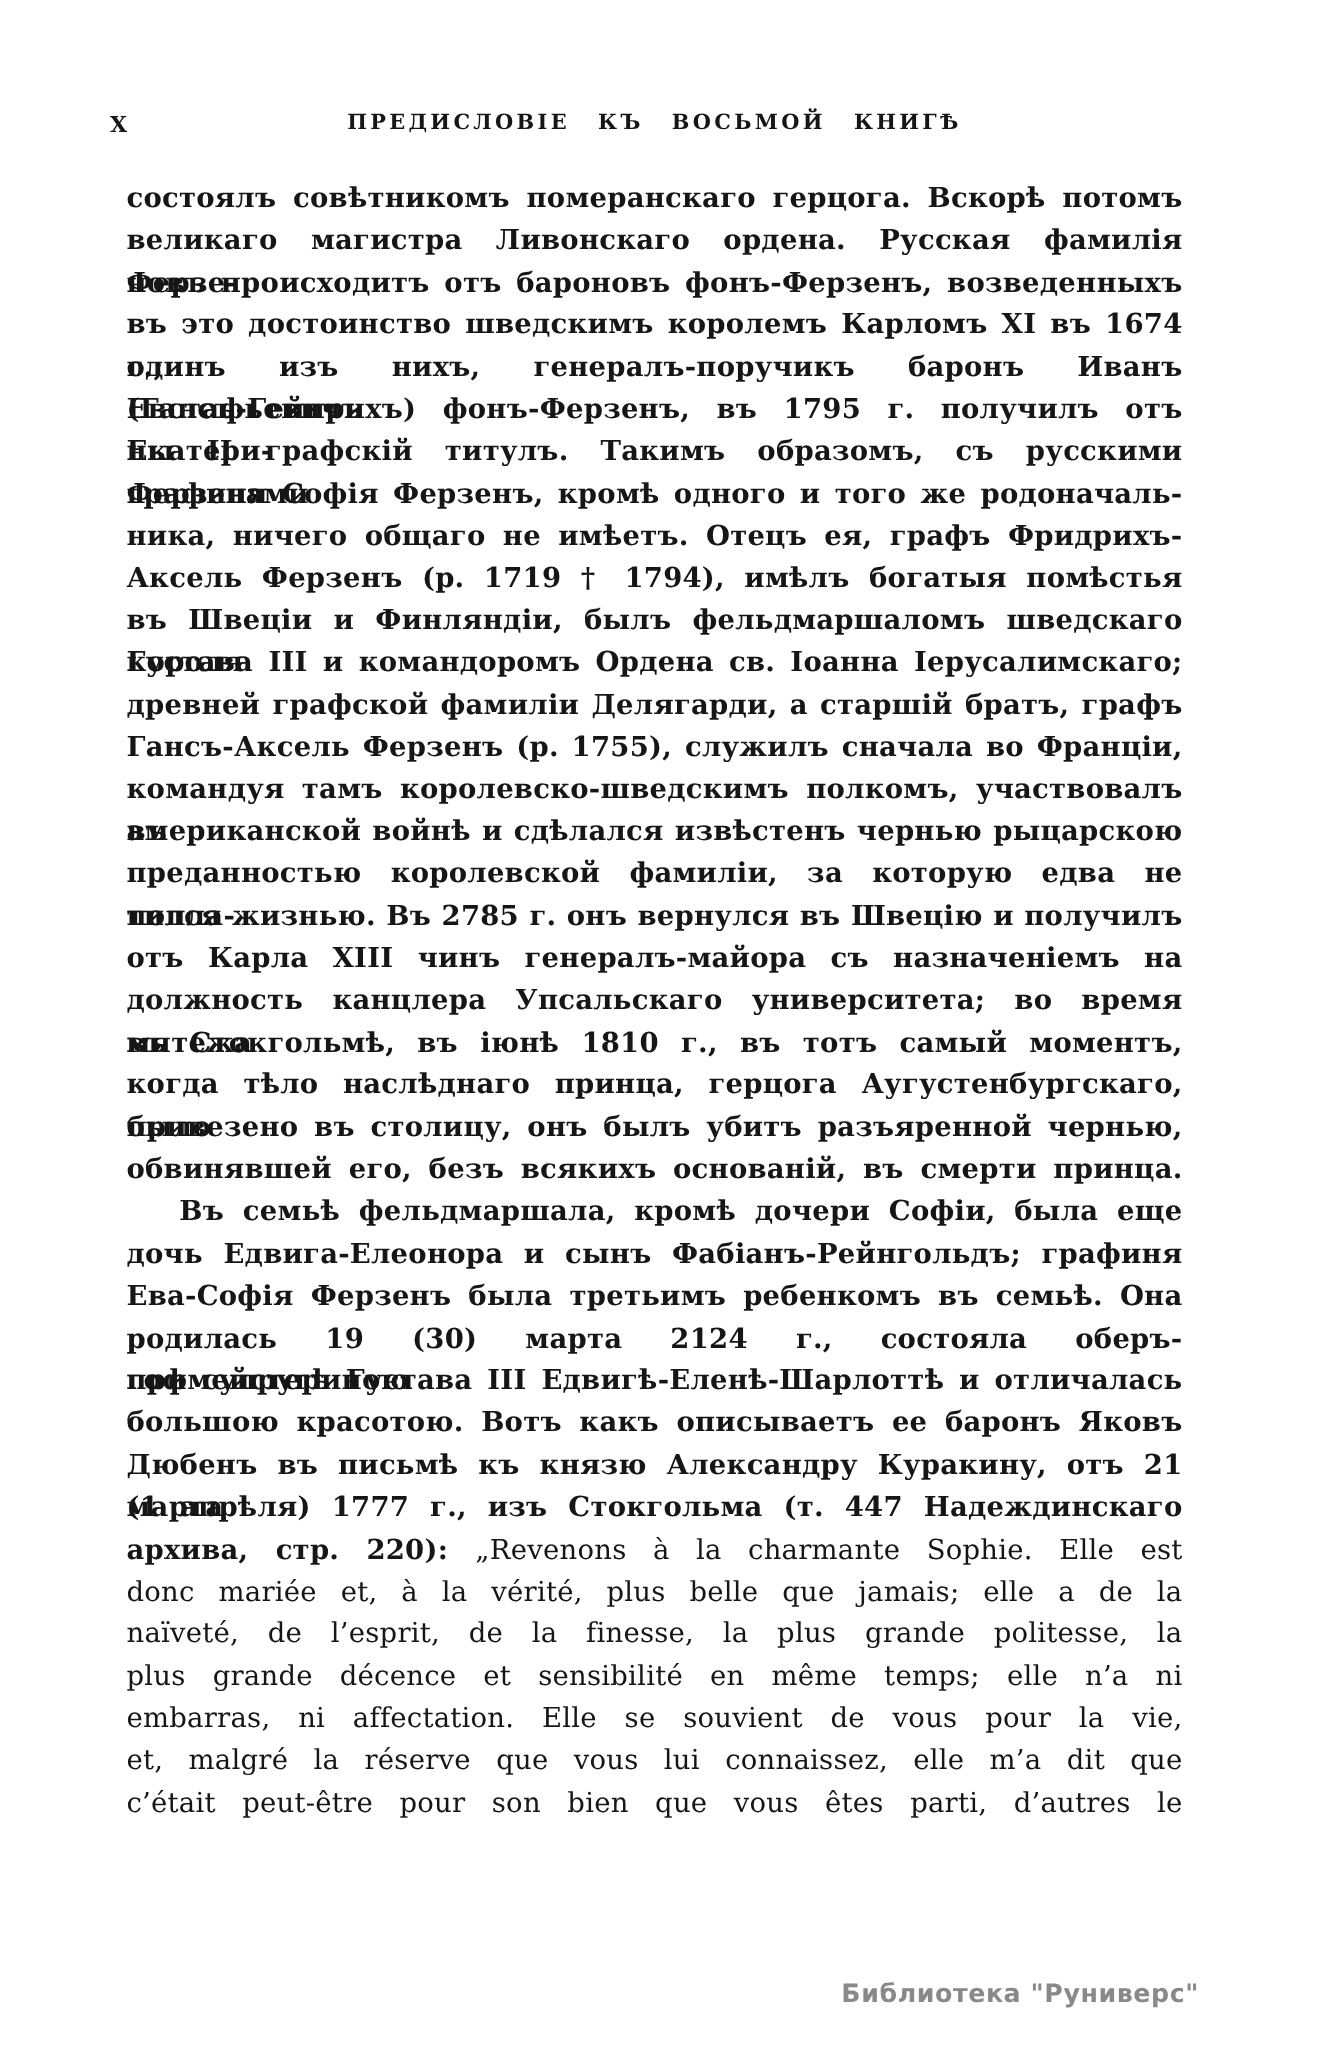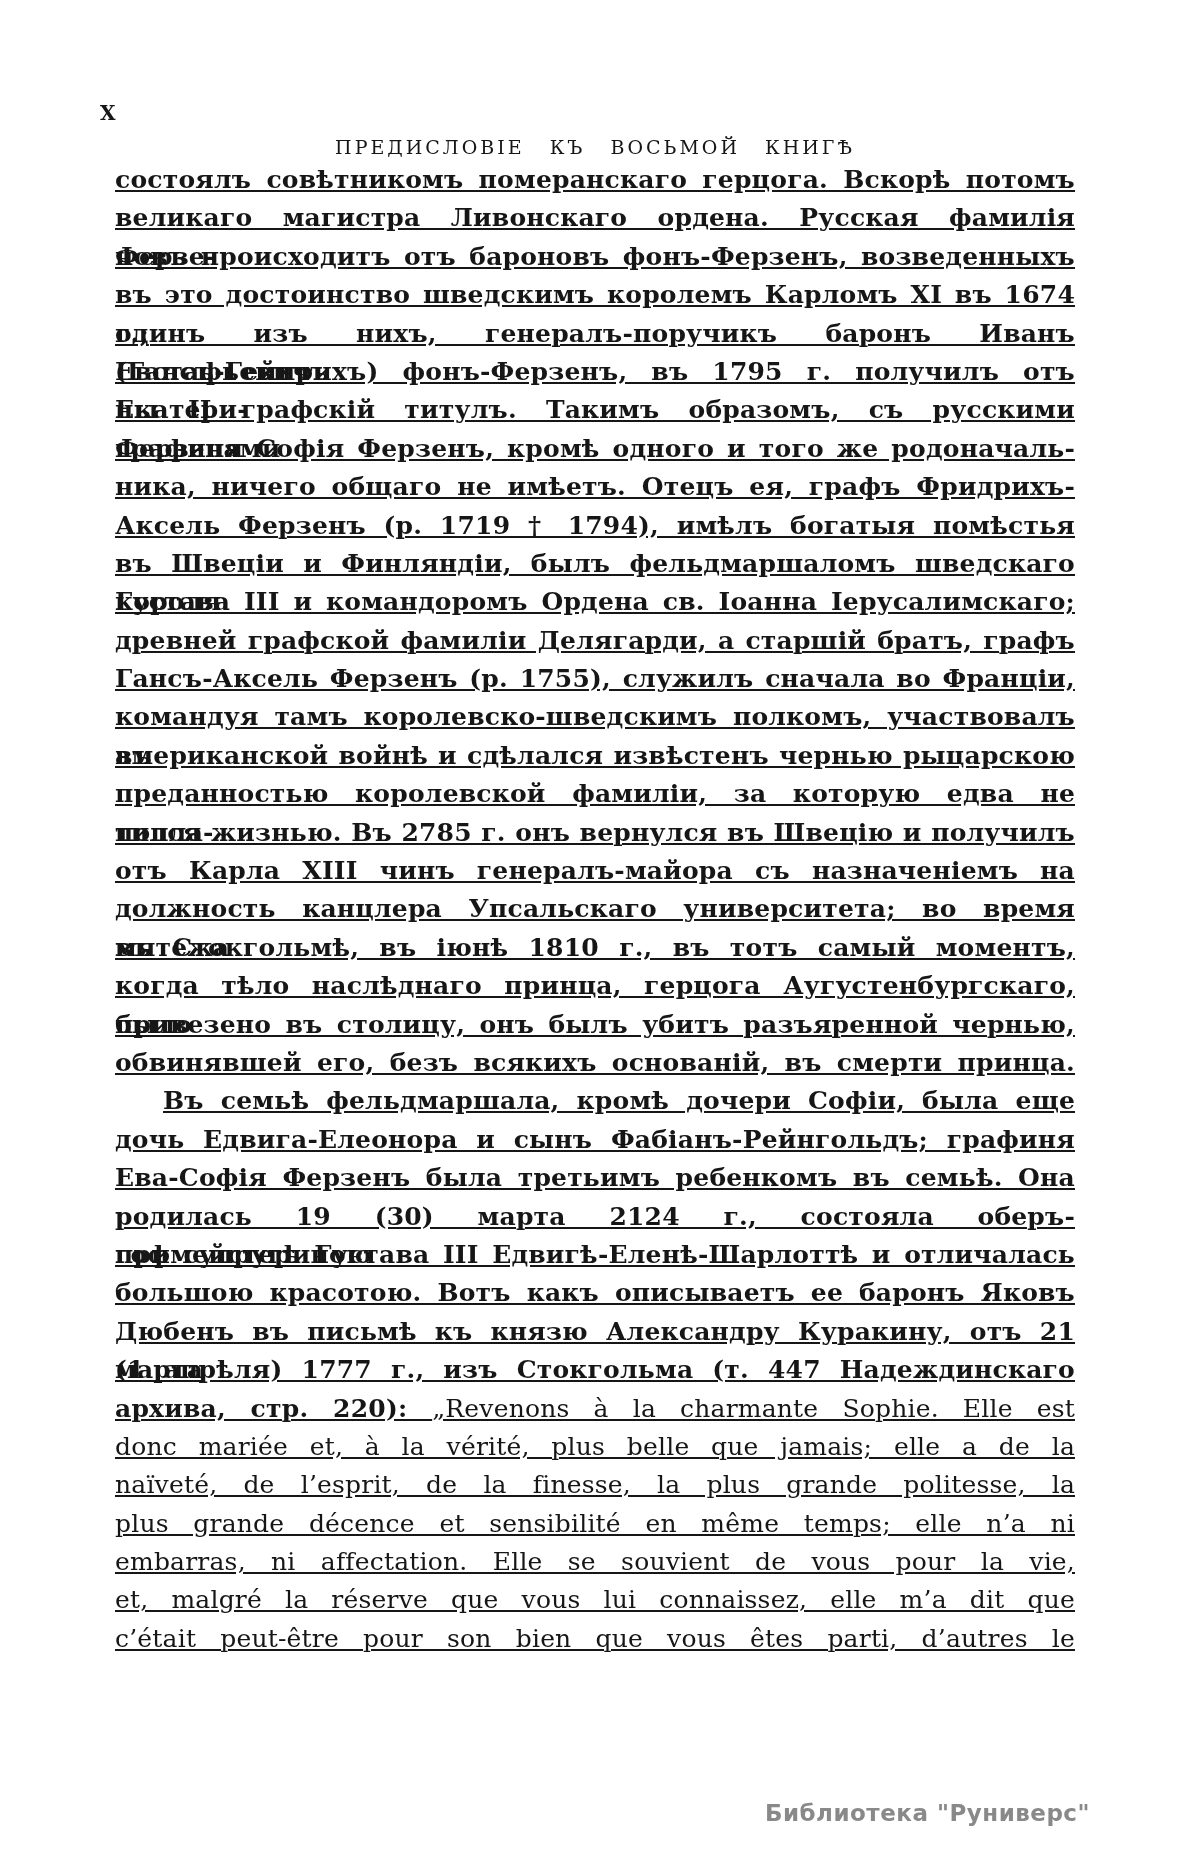--- a/index.html
+++ b/index.html
@@ -24,40 +24,38 @@
     font-weight: bold;
     letter-spacing: 1px;
   }
   .header-title {
     position: absolute;
     top: 100px;
     left: 115px;
     width: 960px;
     text-align: center;
     font-size: 19px;
-    font-weight: normal;
+    font-weight: bold;
     letter-spacing: 3px;
     word-spacing: 16px;
     white-space: nowrap;
-    margin-top: 36px;
   }
   .body-text {
     position: absolute;
     top: 161px;
     left: 115px;
     width: 960px;
   }
   .line {
     height: 38.4px;
     line-height: 38.4px;
     font-size: 25px;
     text-align: justify;
     text-align-last: justify;
     letter-spacing: 0.2px;
-    text-decoration: underline;
   }
   .line.indent {
     text-indent: 48px;
   }
   .seg-c {
     font-weight: bold;
   }
   .seg-l {
     font-weight: normal;
   }

